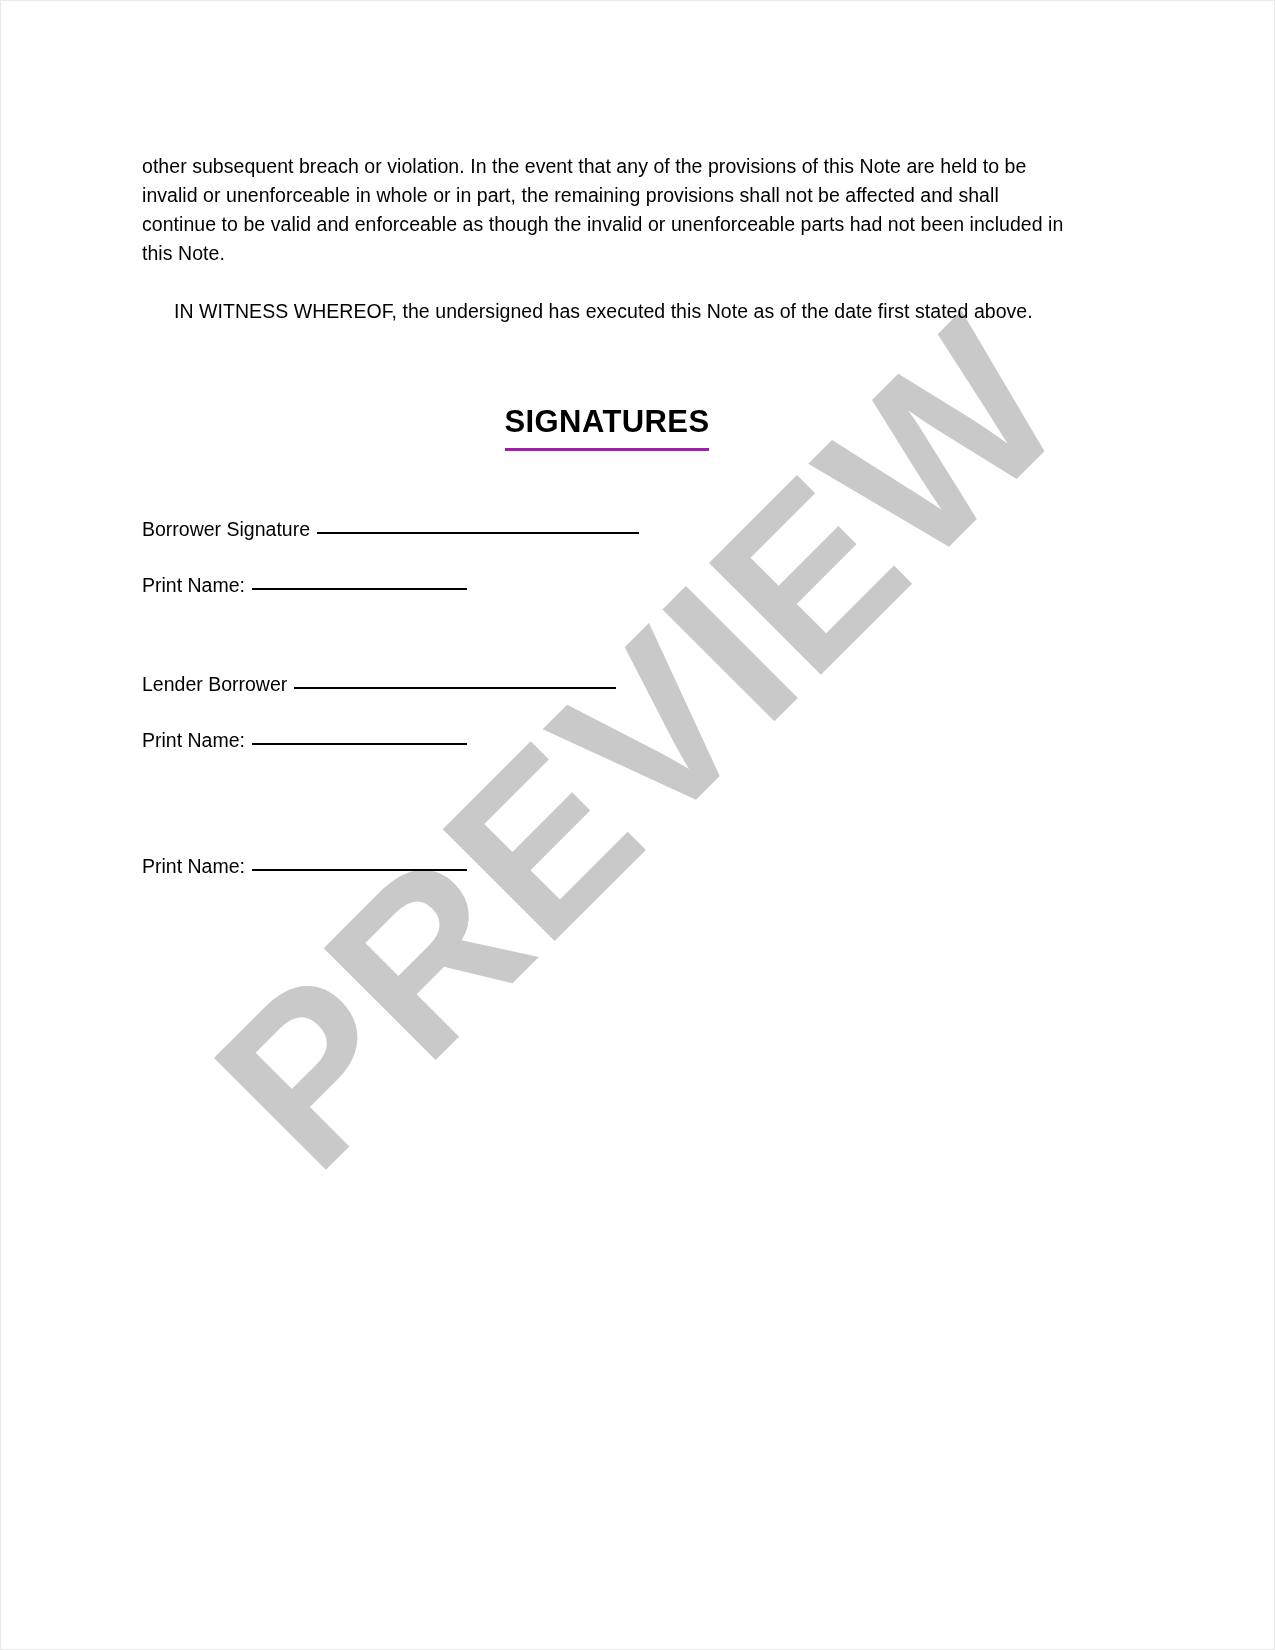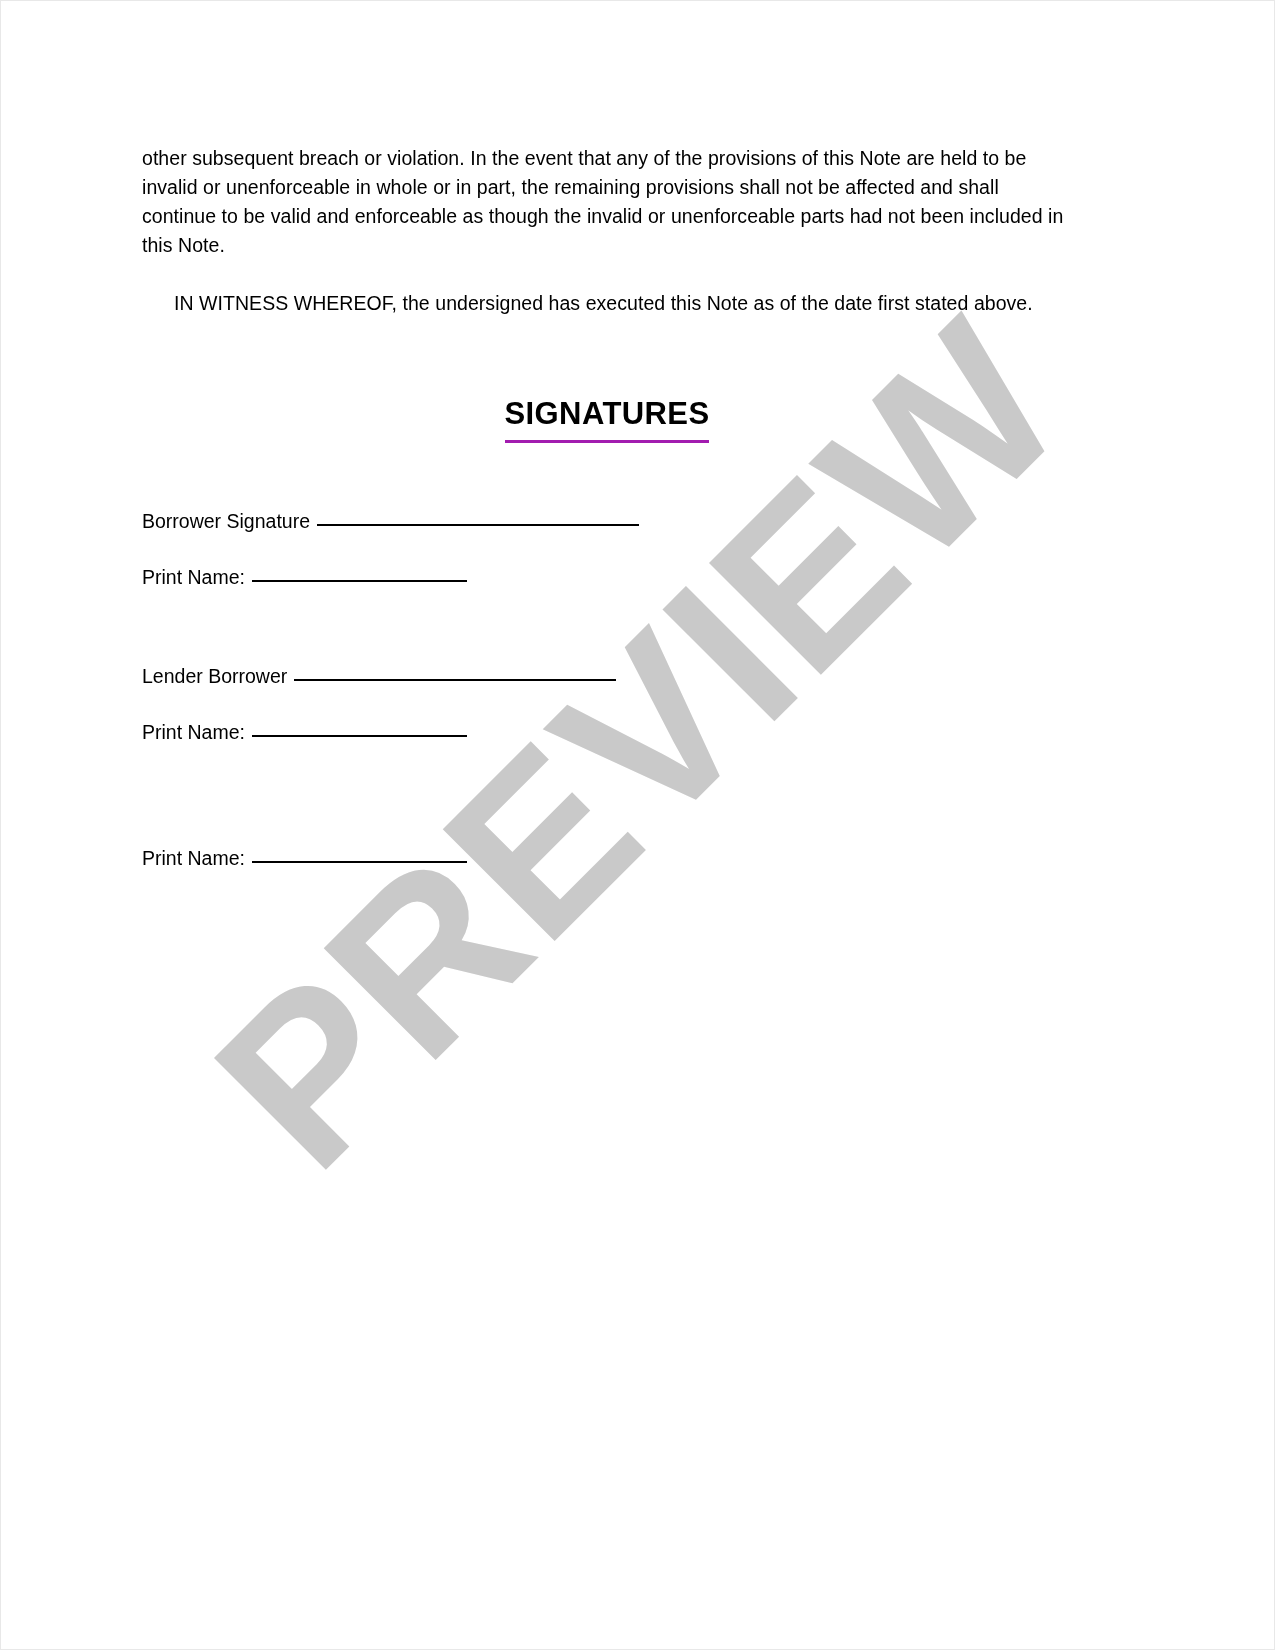--- a/index.html
+++ b/index.html
@@ -43,21 +43,21 @@
     letter-spacing: 2px;
     color: #c9c9c9;
     white-space: nowrap;
     user-select: none;
   }
 
   
   .content {
     position: absolute;
     left: 141px;
-    top: 4px;
+    top: 12px;
     width: 930px;
     z-index: 10;
   }
 
   .para {
     font-size: 19.5px;
     line-height: 29px;
     color: #000000;
     margin: 0;
     text-align: left;

